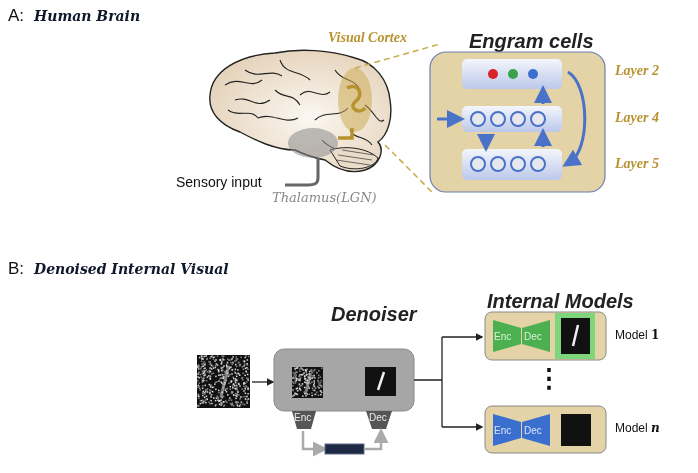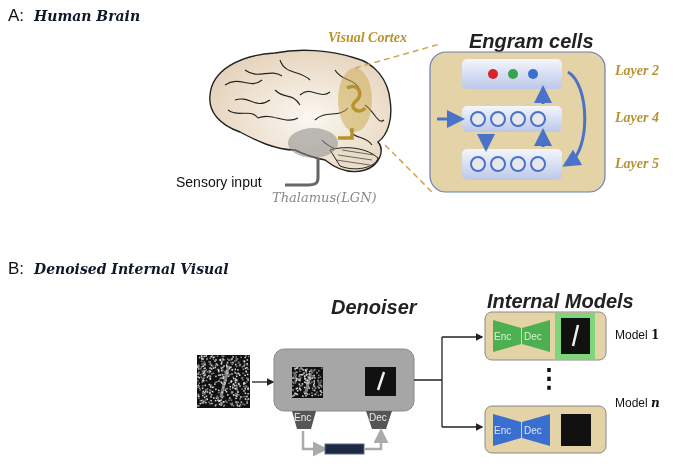--- a/index.html
+++ b/index.html
@@ -699,27 +699,27 @@
 
 <div class="abs" style="left:176px;top:174px;font-size:14px;color:#111;">Sensory input</div>
 <div class="abs" style="left:272px;top:190px;font-size:13px;color:#888;font-family:'DejaVu Serif',serif;font-style:italic;">Thalamus(LGN)</div>
 
 <div class="abs gold" style="left:615px;top:63px;font-size:14px;">Layer 2</div>
 <div class="abs gold" style="left:615px;top:110px;font-size:14px;">Layer 4</div>
 <div class="abs gold" style="left:615px;top:156px;font-size:14px;">Layer 5</div>
 
 <div class="abs sec-label" style="left:8px;top:259px;">B:</div>
 <div class="abs sec-title" style="left:34px;top:261px;">Denoised Internal Visual</div>
-<div class="abs it-title" style="left:331px;top:296px;">Denoiser</div>
+<div class="abs it-title" style="left:331px;top:303px;">Denoiser</div>
 <div class="abs it-title" style="left:487px;top:290px;">Internal Models</div>
 
 <div class="abs" style="left:294px;top:412px;font-size:10px;color:#eee;">Enc</div>
 <div class="abs" style="left:369px;top:412px;font-size:10px;color:#eee;">Dec</div>
 
 <div class="abs" style="left:494px;top:331px;font-size:10px;color:#d8f0d8;">Enc</div>
 <div class="abs" style="left:524px;top:331px;font-size:10px;color:#d8f0d8;">Dec</div>
 <div class="abs" style="left:494px;top:425px;font-size:10px;color:#dde6fa;">Enc</div>
 <div class="abs" style="left:524px;top:425px;font-size:10px;color:#dde6fa;">Dec</div>
 
 <div class="abs" style="left:536px;top:358px;font-size:26px;line-height:40px;color:#111;font-weight:bold;">⋮</div>
 
 <div class="abs model-label" style="left:615px;top:328px;"><span>Model </span><b>1</b></div>
-<div class="abs model-label" style="left:615px;top:396px;"><span>Model </span><b style="font-style:italic;">n</b></div>
+<div class="abs model-label" style="left:615px;top:421px;"><span>Model </span><b style="font-style:italic;">n</b></div>
 
 </body></html>

